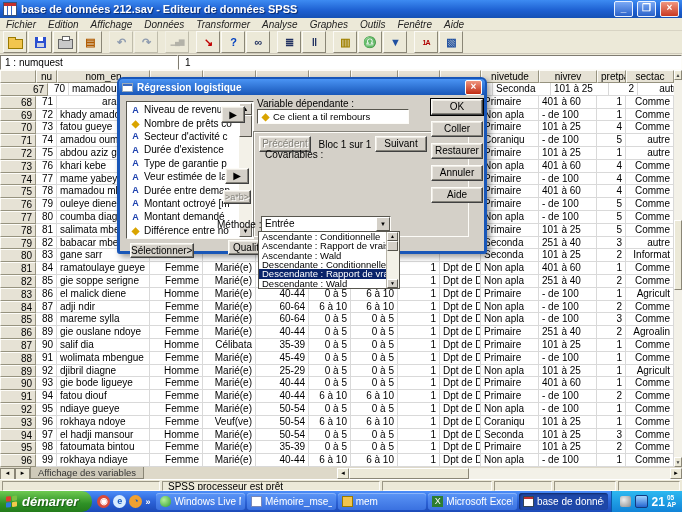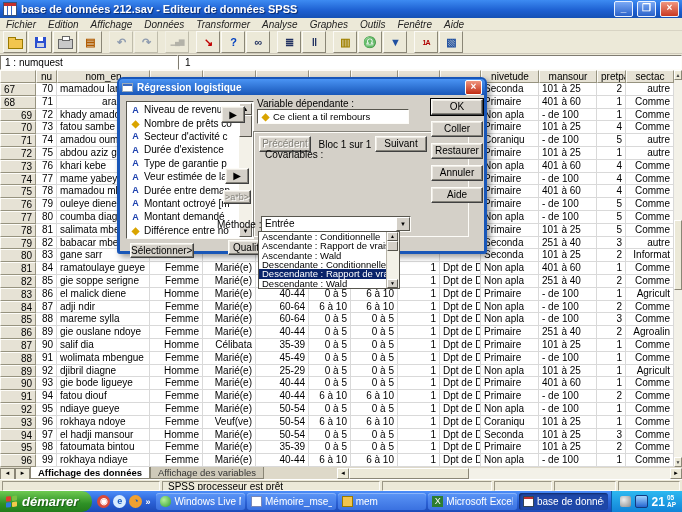--- a/index.html
+++ b/index.html
@@ -226,42 +226,42 @@
         <div class="tcell hcell" style="width: 21px;">nu</div>
         <div class="tcell hcell" style="width: 93px;">nom_en</div>
         <div class="tcell hcell" style="width: 53px;"></div>
         <div class="tcell hcell" style="width: 53px;"></div>
         <div class="tcell hcell" style="width: 53px;"></div>
         <div class="tcell hcell" style="width: 42px;"></div>
         <div class="tcell hcell" style="width: 47px;"></div>
         <div class="tcell hcell" style="width: 42px;"></div>
         <div class="tcell hcell" style="width: 41px;"></div>
         <div class="tcell hcell" style="width: 58px;">nivetude</div>
-        <div class="tcell hcell" style="width: 58px;">mansour</div>
+        <div class="tcell hcell" style="width: 58px;">nivrev</div>
         <div class="tcell hcell" style="width: 29px;">pretpass</div>
         <div class="tcell hcell" style="width: 48px;">sectac</div>
       </div>
       <div class="trow">
-        <div class="tcell rhcell" style="width: 36px; text-align: left;">67</div>
+        <div class="tcell rhcell" style="width: 48px; text-align: right;">67</div>
         <div class="tcell" style="width: 21px; text-align: right;">70</div>
         <div class="tcell" style="width: 93px; text-align: left;">mamadou lamin</div>
         <div class="tcell" style="width: 53px; text-align: right;"></div>
         <div class="tcell" style="width: 53px; text-align: right;"></div>
         <div class="tcell" style="width: 53px; text-align: right;"></div>
         <div class="tcell" style="width: 42px; text-align: right;"></div>
         <div class="tcell" style="width: 47px; text-align: right;"></div>
         <div class="tcell" style="width: 42px; text-align: right;"></div>
         <div class="tcell" style="width: 41px; text-align: left;"></div>
         <div class="tcell" style="width: 58px; text-align: left;">Seconda</div>
         <div class="tcell" style="width: 58px; text-align: left;">101 à 25</div>
         <div class="tcell" style="width: 29px; text-align: right;">2</div>
         <div class="tcell" style="width: 48px; text-align: right;">autre</div>
       </div>
       <div class="trow">
-        <div class="tcell rhcell" style="width: 36px; text-align: left;">68</div>
+        <div class="tcell rhcell" style="width: 36px; text-align: right;">68</div>
         <div class="tcell" style="width: 21px; text-align: right;">71</div>
         <div class="tcell" style="width: 93px; text-align: right;">arame fall</div>
         <div class="tcell" style="width: 53px; text-align: right;"></div>
         <div class="tcell" style="width: 53px; text-align: right;"></div>
         <div class="tcell" style="width: 53px; text-align: right;"></div>
         <div class="tcell" style="width: 42px; text-align: right;"></div>
         <div class="tcell" style="width: 47px; text-align: right;"></div>
         <div class="tcell" style="width: 42px; text-align: right;"></div>
         <div class="tcell" style="width: 41px; text-align: left;"></div>
         <div class="tcell" style="width: 58px; text-align: left;">Primaire</div>
@@ -281,21 +281,21 @@
         <div class="tcell" style="width: 42px; text-align: right;"></div>
         <div class="tcell" style="width: 41px; text-align: left;"></div>
         <div class="tcell" style="width: 58px; text-align: left;">Non apla</div>
         <div class="tcell" style="width: 58px; text-align: left;">- de 100</div>
         <div class="tcell" style="width: 29px; text-align: right;">1</div>
         <div class="tcell" style="width: 48px; text-align: right;">Comme</div>
       </div>
       <div class="trow">
         <div class="tcell rhcell" style="width: 36px; text-align: right;">70</div>
         <div class="tcell" style="width: 21px; text-align: right;">73</div>
-        <div class="tcell" style="width: 93px; text-align: left;">fatou sambe</div>
+        <div class="tcell" style="width: 93px; text-align: left;">fatou gueye</div>
         <div class="tcell" style="width: 53px; text-align: right;"></div>
         <div class="tcell" style="width: 53px; text-align: right;"></div>
         <div class="tcell" style="width: 53px; text-align: right;"></div>
         <div class="tcell" style="width: 42px; text-align: right;"></div>
         <div class="tcell" style="width: 47px; text-align: right;"></div>
         <div class="tcell" style="width: 42px; text-align: right;"></div>
         <div class="tcell" style="width: 41px; text-align: left;"></div>
         <div class="tcell" style="width: 58px; text-align: left;">Primaire</div>
         <div class="tcell" style="width: 58px; text-align: left;">101 à 25</div>
         <div class="tcell" style="width: 29px; text-align: right;">4</div>
@@ -721,21 +721,20 @@
 
   <div class="abs vsb">
     <div class="sbbtn" style="top:0">▲</div>
     <div class="vthumb"></div>
     <div class="sbbtn" style="bottom:0">▼</div>
   </div>
 
   <div class="abs tabsrow">
     <span class="tspin">◄</span>
     <span class="tspin">►</span>
-    <span class="tab active">Affichage des données</span>
     <span class="tab">Affichage des variables</span>
   </div>
   <div class="hsb">
     <div class="hbtn" style="left:0">◄</div>
     <div class="hthumb"></div>
     <div class="hbtn" style="right:0">►</div>
   </div>
 
   <div class="abs statusbar">
     <span class="spanel" style="left:2px;width:158px"></span>
@@ -863,21 +862,21 @@
     <div class="abs frame" style="left:133px;top:51px;width:216px;height:106px;position:absolute"></div>
     <div class="abs b3 dis" style="left:139px;top:56px;width:52px;height:16px;line-height:14px;position:absolute">Précédent</div>
     <span class="abs lbl" style="left:196px;top:59px;width:58px;text-align:center;position:absolute">Bloc 1 sur 1</span>
     <div class="abs b3" style="left:255px;top:56px;width:52px;height:16px;line-height:14px;position:absolute">Suivant</div>
 
     <span class="abs lbl" style="left:145px;top:69px;position:absolute">Covariables :</span>
     <div class="abs b3" style="left:105px;top:88px;width:24px;height:16px;line-height:14px;position:absolute">▶</div>
     <div class="abs b3 dis" style="left:103px;top:110px;width:28px;height:14px;line-height:12px;font-size:9px;position:absolute">&gt;a*b&gt;</div>
 
     <span class="abs lbl" style="left:97px;top:139px;position:absolute">Méthode :</span>
-    <div class="abs listbox combo" style="left:141px;top:136px;width:150px;height:16px;position:absolute">
+    <div class="abs listbox combo" style="left:141px;top:136px;width:130px;height:16px;position:absolute">
       <span class="combotext">Entrée</span>
       <span class="comboarrow">▼</span>
     </div>
 
     <div class="abs b3" style="left:108px;top:160px;width:80px;height:15px;line-height:13px;text-align:left;padding-left:4px;position:absolute">Qualitative...</div>
 
     <div class="abs b3 defbtn" style="left:311px;top:19px;width:52px;height:16px;line-height:14px;position:absolute">OK</div>
     <div class="abs b3" style="left:311px;top:41px;width:52px;height:16px;line-height:14px;position:absolute">Coller</div>
     <div class="abs b3" style="left:311px;top:63px;width:52px;height:16px;line-height:14px;position:absolute">Restaurer</div>
     <div class="abs b3" style="left:311px;top:85px;width:52px;height:16px;line-height:14px;position:absolute">Annuler</div>

